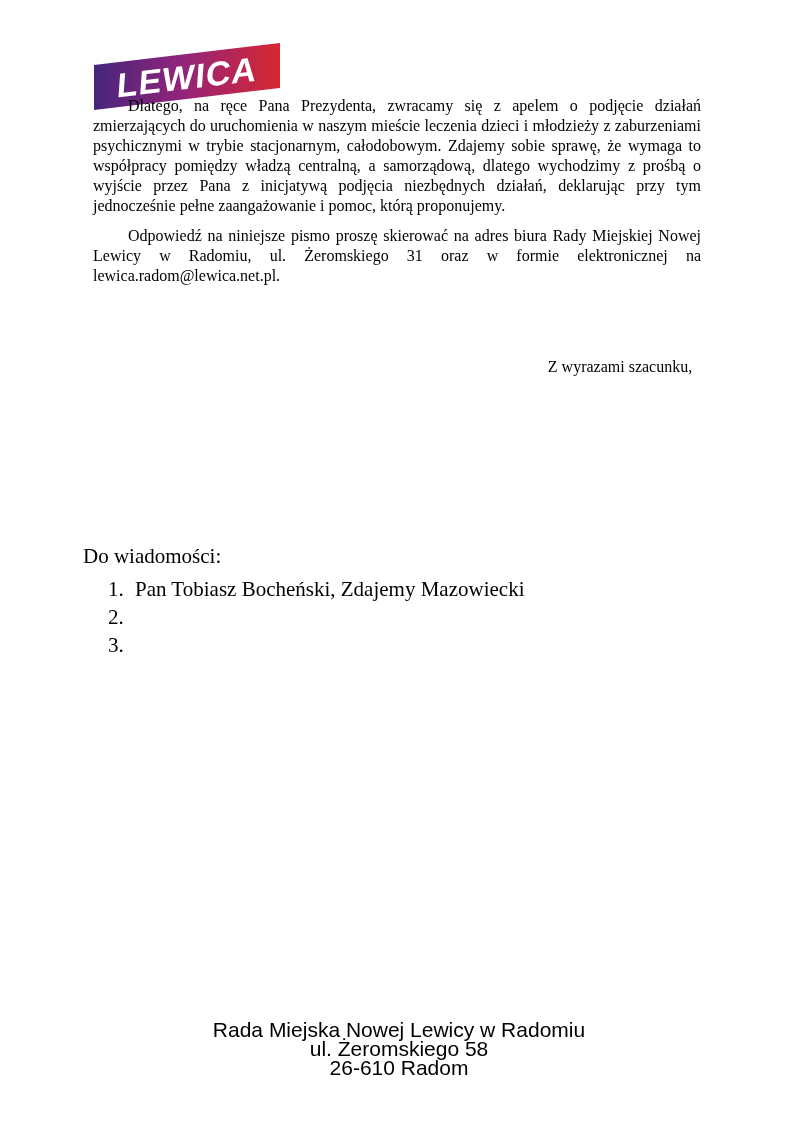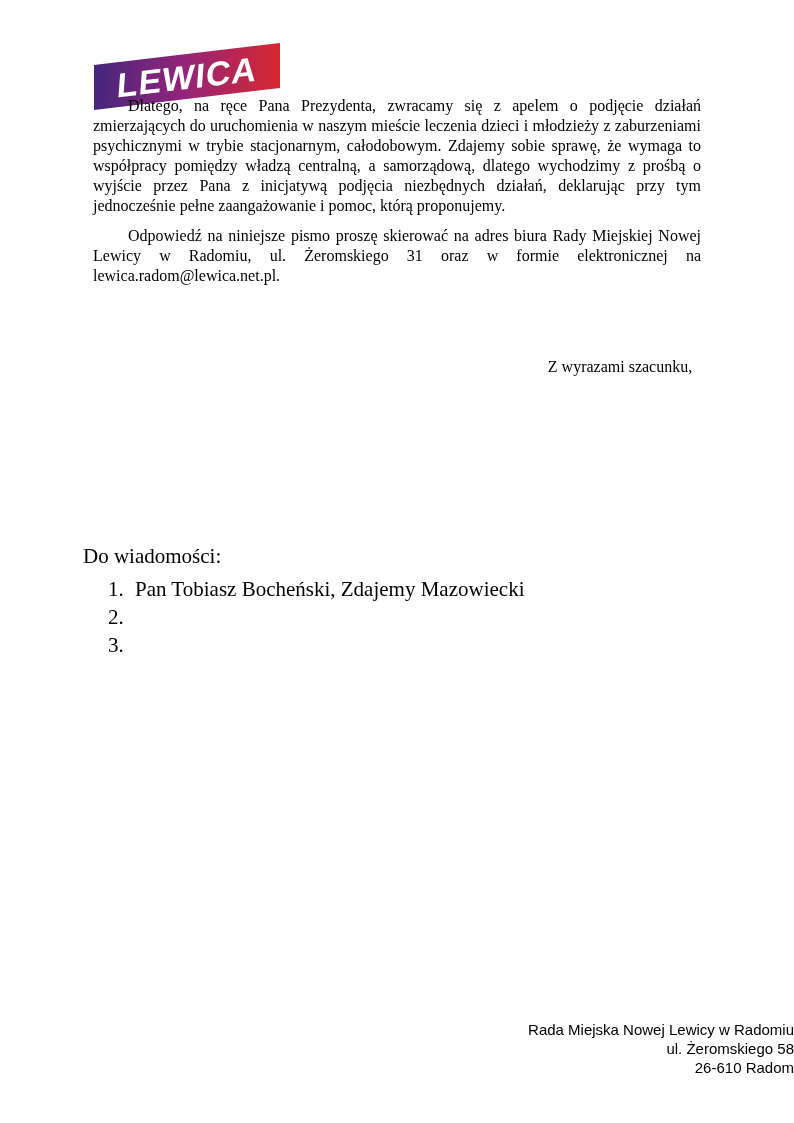--- a/index.html
+++ b/index.html
@@ -79,23 +79,23 @@
   }
   .cc ol.cc-list li .num {
     width: 27px;
     flex: 0 0 27px;
   }
 
   
   .footer {
     position: absolute;
     left: 4px; right: 0; top: 1020px;
-    text-align: right;
+    text-align: center;
     font-family: "Liberation Sans", sans-serif;
-    font-size: 15px;
+    font-size: 21px;
     line-height: 19px;
   }
 </style>
 </head>
 <body>
 
 <div class="page">
 
   <div class="logo" style="background: linear-gradient(92deg, rgb(68, 38, 124) 0%, rgb(147, 36, 122) 48%, rgb(215, 40, 47) 100%);">
     <span class="logo-text" style="color: rgb(255, 255, 255);">LEWICA</span>

